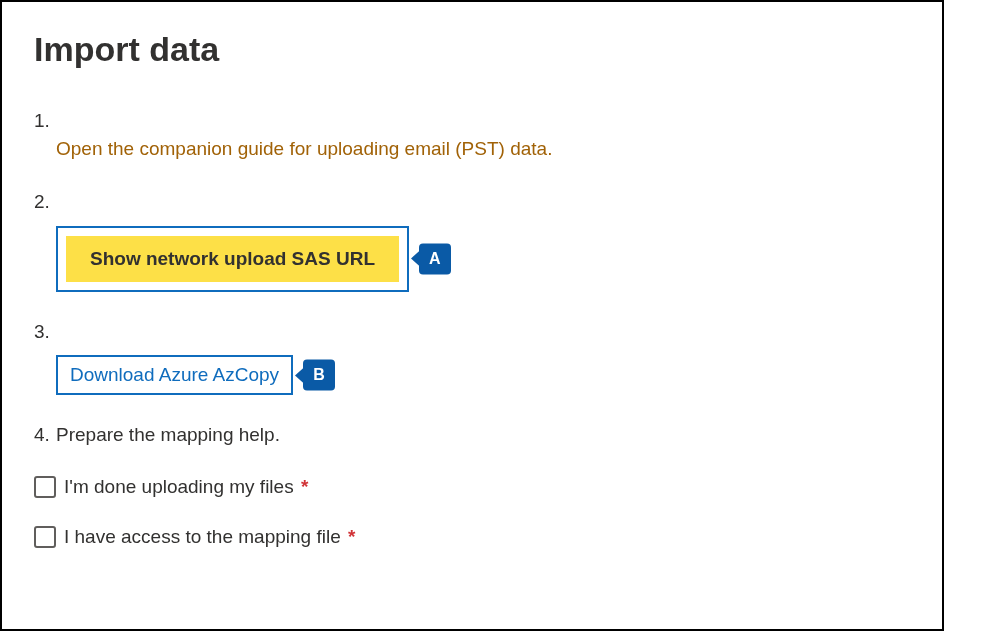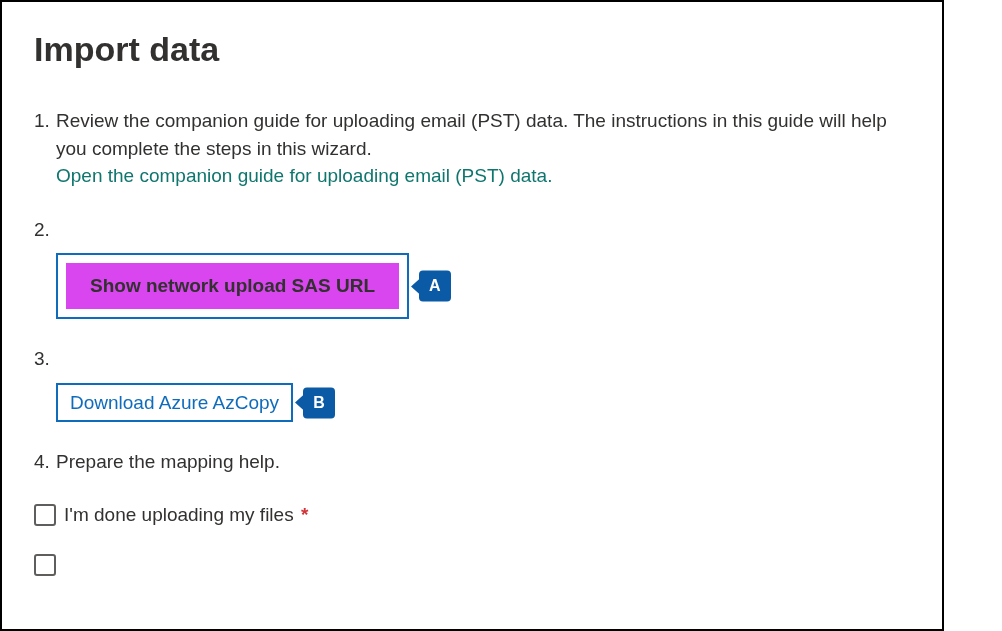--- a/index.html
+++ b/index.html
@@ -36,35 +36,35 @@
       line-height: 1.45;
     }
     .step-number {
       min-width: 22px;
       flex-shrink: 0;
     }
     .step-content {
       flex: 1;
     }
     .link {
-      color: #0f766e;
+      color: #a16207;
       cursor: pointer;
       display: inline-block;
       text-align: right;
     }
     .highlighted-box-1 {
       border: 2px solid #0f6cbd;
       display: inline-flex;
       align-items: center;
       padding: 8px 8px;
       margin-top: 10px;
       position: relative;
     }
     .gray-button {
-      background: #d946ef;
+      background: #fde047;
       padding: 12px 24px;
       font-size: 19px;
       font-weight: 600;
       color: #323130;
       cursor: pointer;
       border: none;
     }
     .highlighted-box-2 {
       border: 2px solid #0f6cbd;
       display: inline-block;
@@ -128,21 +128,21 @@
 <body>
 
 <div class="container">
   <h1 class="page-title">Import data</h1>
 
   <ol class="step-list">
 
     <li class="step-item">
       <span class="step-number">1.</span>
       <div class="step-content">
-        <span>Review the companion guide for uploading email (PST) data. The instructions in this guide will help you complete the steps in this wizard.</span><br>
+        <br>
         <span class="link">Open the companion guide for uploading email (PST) data.</span>
       </div>
     </li>
 
     <li class="step-item">
       <span class="step-number">2.</span>
       <div class="step-content">
         <br>
         <div class="highlighted-box-1">
           <button class="gray-button">Show network upload SAS URL</button>
@@ -181,16 +181,20 @@
     <div class="checkbox-row">
       <div class="checkbox"></div>
       <span class="checkbox-label">
         <span>I'm done uploading my files</span>
         <span class="required">*</span>
       </span>
     </div>
 
     <div class="checkbox-row">
       <div class="checkbox"></div>
+      <span class="checkbox-label">
+        <span>I have access to the mapping file</span>
+        <span class="required">*</span>
+      </span>
     </div>
   </div>
 
 </div>
 
 </body></html>

